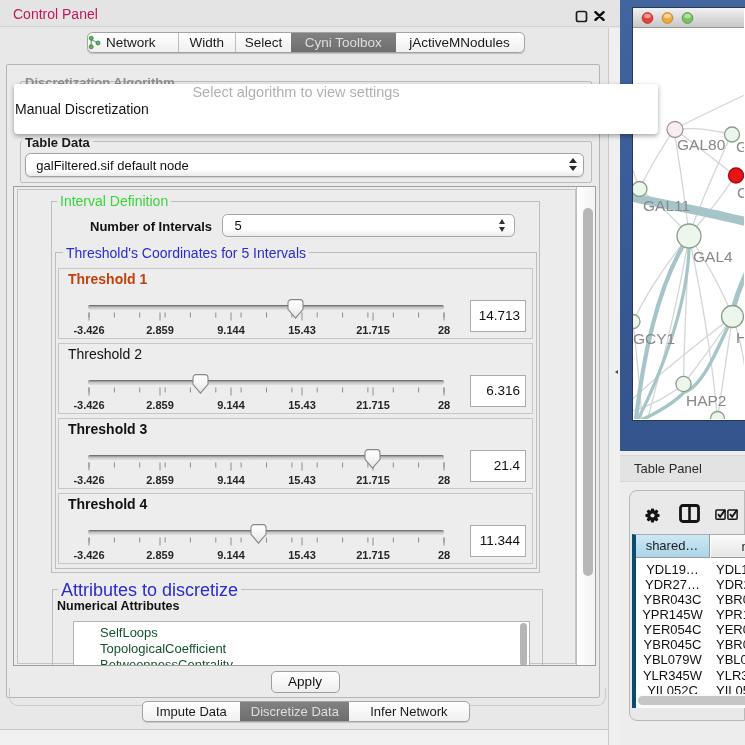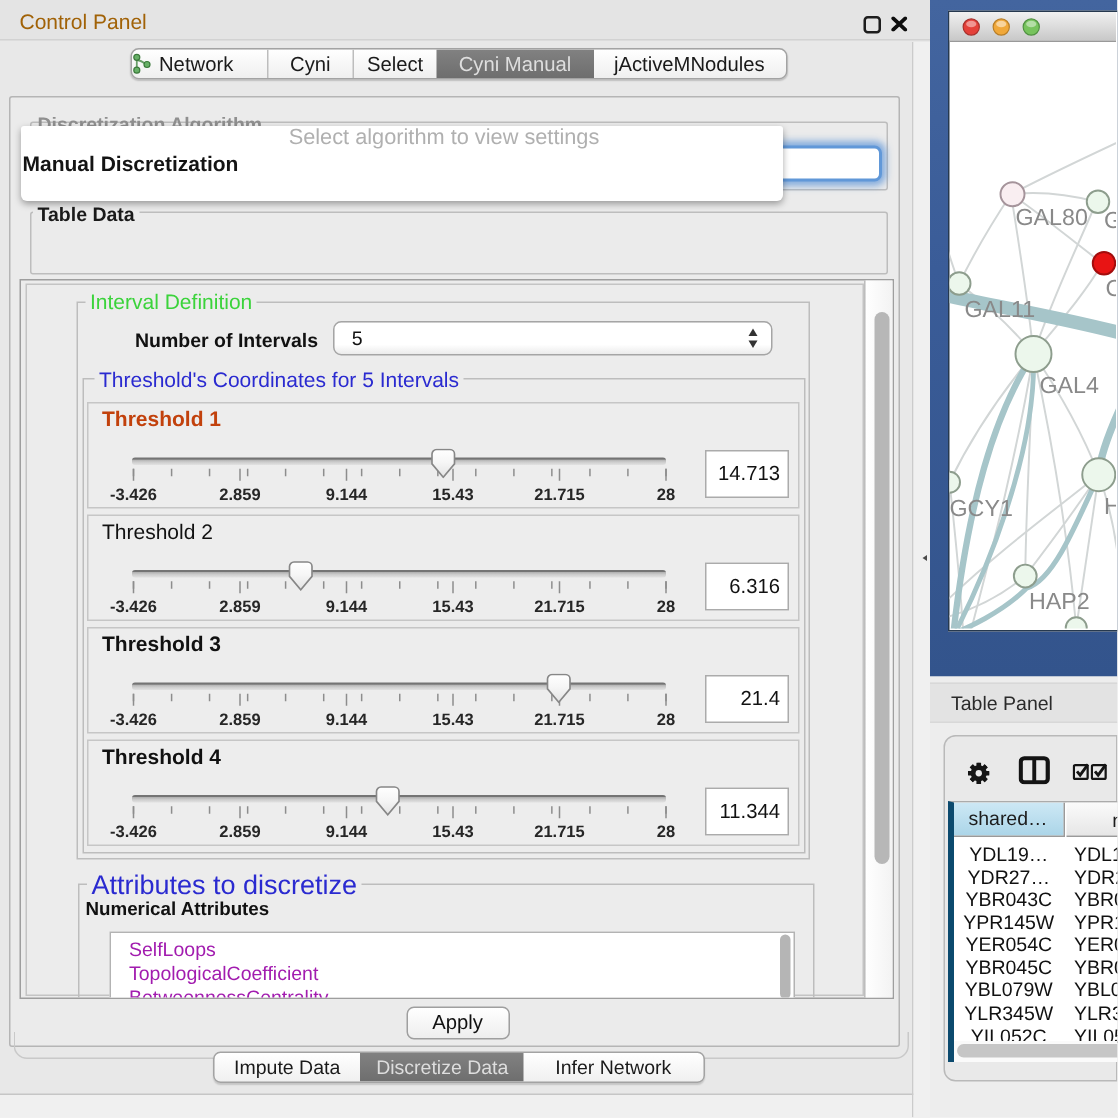--- a/index.html
+++ b/index.html
@@ -1,55 +1,60 @@
 <!DOCTYPE html>
 <html><head><meta charset="utf-8"><style>
 *{margin:0;padding:0;box-sizing:border-box}
 html,body{width:745px;height:745px;overflow:hidden}
 #app{position:relative;width:745px;height:745px;background:#e8e8e8;font-family:"Liberation Sans",sans-serif;overflow:hidden}
 .abs{position:absolute}
 </style></head><body>
 <div id="app">
 
 <div class="abs" style="left:0;top:0;width:620px;height:27px;background:#e4e4e4;border-bottom:1px solid #d2d2d2"></div>
-<div class="abs" style="left:13px;top:6px;font-size:14px;color:#a16207">Control Panel</div>
+<div class="abs" style="left:13px;top:6px;font-size:14px;color:#be185d">Control Panel</div>
 <svg class="abs" style="left:575px;top:10px" width="13" height="13" viewBox="0 0 13 13">
       <rect x="1.5" y="1.5" width="10" height="10" rx="2" fill="none" stroke="#1d1d1d" stroke-width="1.7"></rect>
     </svg>
 <svg class="abs" style="left:594px;top:11px" width="11" height="10" viewBox="0 0 11 10">
       <path d="M1.5 1.2 L9.5 8.8 M9.5 1.2 L1.5 8.8" stroke="#0d0d0d" stroke-width="2.5" stroke-linecap="round"></path>
     </svg>
 
 <div class="abs" style="left:87px;top:31.5px;width:437.5px;height:21px;border:1px solid #a3a3a3;border-radius:5.5px;background:linear-gradient(#ffffff,#efefef);box-shadow:0 1px 1px rgba(0,0,0,0.18);display:flex;overflow:hidden;font-size:13.5px;color:#1a1a1a">
   <div style="width:90.4px;display:flex;align-items:center;">
     <svg width="13" height="15" viewBox="0 0 13 15" style="margin-right:5px">
           <path d="M3.2 4 L3.2 11 M3.6 5 C6 5.5 7.5 6.5 9 7.5" stroke="#6aa06a" stroke-width="1.2" fill="none"></path>
           <circle cx="3.2" cy="3.2" r="2" fill="#67b067" stroke="#3c7a3c" stroke-width="0.8"></circle>
           <circle cx="3.2" cy="11.8" r="2" fill="#67b067" stroke="#3c7a3c" stroke-width="0.8"></circle>
           <circle cx="10" cy="8" r="2" fill="#67b067" stroke="#3c7a3c" stroke-width="0.8"></circle>
         </svg>
     <span>Network</span>
   </div>
-  <div style="width:57px;display:flex;align-items:center;justify-content:center;border-left:1px solid #bdbdbd">Cyni</div>
+  <div style="width:57px;display:flex;align-items:center;justify-content:center;border-left:1px solid #bdbdbd">Width</div>
   <div style="width:56.6px;display:flex;align-items:center;justify-content:center;border-left:1px solid #bdbdbd">Select</div>
-  <div style="width:105px;display:flex;align-items:center;justify-content:center;background:linear-gradient(#818181,#6e6e6e);color:#dedede">Cyni Manual</div>
+  <div style="width:105px;display:flex;align-items:center;justify-content:center;background:linear-gradient(#818181,#6e6e6e);color:#dedede">Cyni Toolbox</div>
   <div style="width:128.5px;display:flex;align-items:center;justify-content:center">jActiveMNodules</div>
 </div>
 
 <div class="abs" style="left:6px;top:63.5px;width:594px;height:634px;border:1px solid #b5b5b5;border-radius:2px;background:#ebebeb"></div>
 
 <div class="abs" style="left:20px;top:81px;width:572px;height:46px;border:1px solid #bdbdbd;border-radius:2px"></div>
 <div class="abs" style="left:25px;top:76px;width:160px;height:10px;overflow:hidden">
       <span style="font-size:13px;font-weight:bold;color:#8f8f8f;line-height:13px;display:block">Discretization Algorithm</span>
     </div>
 
 <div class="abs" style="left:430px;top:96.5px;width:158px;height:24px;border-radius:5px;background:#fff;border:2.5px solid #6198d8;box-shadow:0 0 5px 2.5px rgba(88,145,215,0.7)"></div>
 
 <div class="abs" style="left:20px;top:141px;width:572px;height:42px;border:1px solid #bdbdbd;border-radius:2px"></div>
 <div class="abs" style="left:22px;top:135px;font-size:13px;font-weight:bold;color:#1a1a1a;background:#ebebeb;padding:0 3px">Table Data</div>
+<div class="abs" style="left:24.8px;top:152.8px;width:559px;height:24px;border:1px solid #a2a2a2;border-radius:5.5px;background:linear-gradient(#ffffff 70%,#ebebeb);box-shadow:0 1px 1px rgba(0,0,0,0.12)">
+  <div style="position:absolute;left:10.5px;top:4px;font-size:13px;color:#111">galFiltered.sif default node</div>
+  <div style="position:absolute;right:6px;top:4.5px;width:0;height:0;border-left:4px solid transparent;border-right:4px solid transparent;border-bottom:5.5px solid #2a2a2a"></div>
+  <div style="position:absolute;right:6px;bottom:4.5px;width:0;height:0;border-left:4px solid transparent;border-right:4px solid transparent;border-top:5.5px solid #2a2a2a"></div>
+</div>
 
 <div class="abs" style="left:13px;top:185.5px;width:583px;height:480.5px;border:1px solid #9e9e9e;background:#ececec"></div>
 
 <div class="abs" style="left:576px;top:186.5px;width:19px;height:478.5px;background:linear-gradient(90deg,#ffffff,#f3f3f3);border-left:1px solid #bdbdbd"></div>
 <div class="abs" style="left:582.5px;top:208px;width:10px;height:368px;border-radius:5px;background:#b7b7b7"></div>
 
 <div class="abs" id="vp" style="left:14px;top:186.5px;width:561.5px;height:478.5px;overflow:hidden">
 
   <div class="abs" style="left:2.5px;top:2px;width:559px;height:475px;border:1px solid #c4c4c4"></div>
 
@@ -247,40 +252,40 @@
             <stop offset="1" stop-color="#e3e3e3"></stop>
           </linearGradient>
         </defs>
       </svg>
   <div class="abs" style="left:456px;top:338.5px;width:56px;height:32px;background:#fff;border:1px solid #ababab;font-size:13.5px;color:#111;text-align:right;line-height:30px;padding-right:5px">11.344</div>
 
   <div class="abs" style="left:38px;top:402.5px;width:490.5px;height:110px;border:1px solid #bdbdbd"></div>
   <div class="abs" style="left:44px;top:396px;font-size:18px;color:#2a2ad0;background:#ececec;padding:0 3px;line-height:14px">Attributes to discretize</div>
   <div class="abs" style="left:43px;top:412.5px;font-size:12.5px;font-weight:bold;color:#111">Numerical Attributes</div>
   <div class="abs" style="left:59px;top:434.5px;width:457px;height:55px;background:#fff;border:1px solid #b3b3b3">
-    <div style="position:absolute;left:12px;top:3px;font-size:13px;color:#a21caf;line-height:16px">SelfLoops<br>TopologicalCoefficient<br>BetweennessCentrality</div>
+    <div style="position:absolute;left:26px;top:3px;font-size:13px;color:#14532d;line-height:16px">SelfLoops<br>TopologicalCoefficient<br>BetweennessCentrality</div>
     <div style="position:absolute;right:2px;top:1px;width:7px;height:43px;border-radius:4px;background:#b5b5b5"></div>
   </div>
 </div>
 
 <div class="abs" style="left:270.5px;top:670.5px;width:69px;height:22.5px;border:1px solid #9f9f9f;border-radius:5px;background:linear-gradient(#ffffff,#eeeeee);display:flex;align-items:center;justify-content:center;font-size:13.5px;color:#111">Apply</div>
 
 <div class="abs" style="left:9px;top:688px;width:597px;height:18px;border:1px solid #c9c9c9;border-top:none;border-radius:0 0 9px 9px"></div>
 
 <div class="abs" style="left:141.5px;top:701px;width:328px;height:20.5px;border:1px solid #a3a3a3;border-radius:5px;background:linear-gradient(#ffffff,#f0f0f0);box-shadow:0 1px 1px rgba(0,0,0,0.15);display:flex;overflow:hidden;font-size:13px;color:#1a1a1a">
   <div style="width:98.5px;display:flex;align-items:center;justify-content:center">Impute Data</div>
   <div style="width:109.5px;display:flex;align-items:center;justify-content:center;background:linear-gradient(#818181,#6e6e6e);color:#dedede">Discretize Data</div>
   <div style="width:120px;display:flex;align-items:center;justify-content:center">Infer Network</div>
 </div>
 <div class="abs" style="left:0;top:728.5px;width:620px;height:1px;background:#c6c6c6"></div>
 <div class="abs" style="left:0;top:729.5px;width:620px;height:15.5px;background:#f0f0f0"></div>
 
-<div class="abs" style="left:14px;top:84px;width:508px;height:50px;background:#fff;border-radius:2px 2px 4px 4px;box-shadow:0 2px 5px rgba(0,0,0,0.35);z-index:50">
+<div class="abs" style="left:14px;top:84px;width:644px;height:50px;background:#fff;border-radius:2px 2px 4px 4px;box-shadow:0 2px 5px rgba(0,0,0,0.35);z-index:50">
   <div style="position:absolute;left:0;top:0;width:564px;height:16.6px;text-align:center;font-size:14.5px;color:#b0b0b0;line-height:17px">Select algorithm to view settings</div>
-  <div style="position:absolute;left:1px;top:16.6px;font-size:14px;font-weight:bold;color:#141414;line-height:17px">Manual Discretization</div>
+  <div style="position:absolute;left:1px;top:16.6px;font-size:14px;font-weight:normal;color:#141414;line-height:17px">Manual Discretization</div>
 </div>
 
 <div class="abs" style="left:607.5px;top:28px;width:1px;height:717px;background:#cbcbcb"></div>
 <div class="abs" style="left:608.5px;top:28px;width:11.5px;height:717px;background:#f0f0f0"></div>
 <div class="abs" style="left:615px;top:369.5px;width:0;height:0;border-top:2.5px solid transparent;border-bottom:2.5px solid transparent;border-right:3.5px solid #4a4a4a"></div>
 
 <div class="abs" style="left:620px;top:0;width:125px;height:451px;background:linear-gradient(#43659f,#3a5c98 40%,#33548c)"></div>
 <div class="abs" style="left:631.5px;top:7px;width:114px;height:414px;background:#fff;border:1.5px solid #26394f">
   <div style="position:absolute;left:0;top:0;width:111px;height:20px;background:linear-gradient(#f1f1f1,#c8c8c8);border-bottom:1px solid #999">
     <svg width="111" height="20" viewBox="0 0 111 20">

